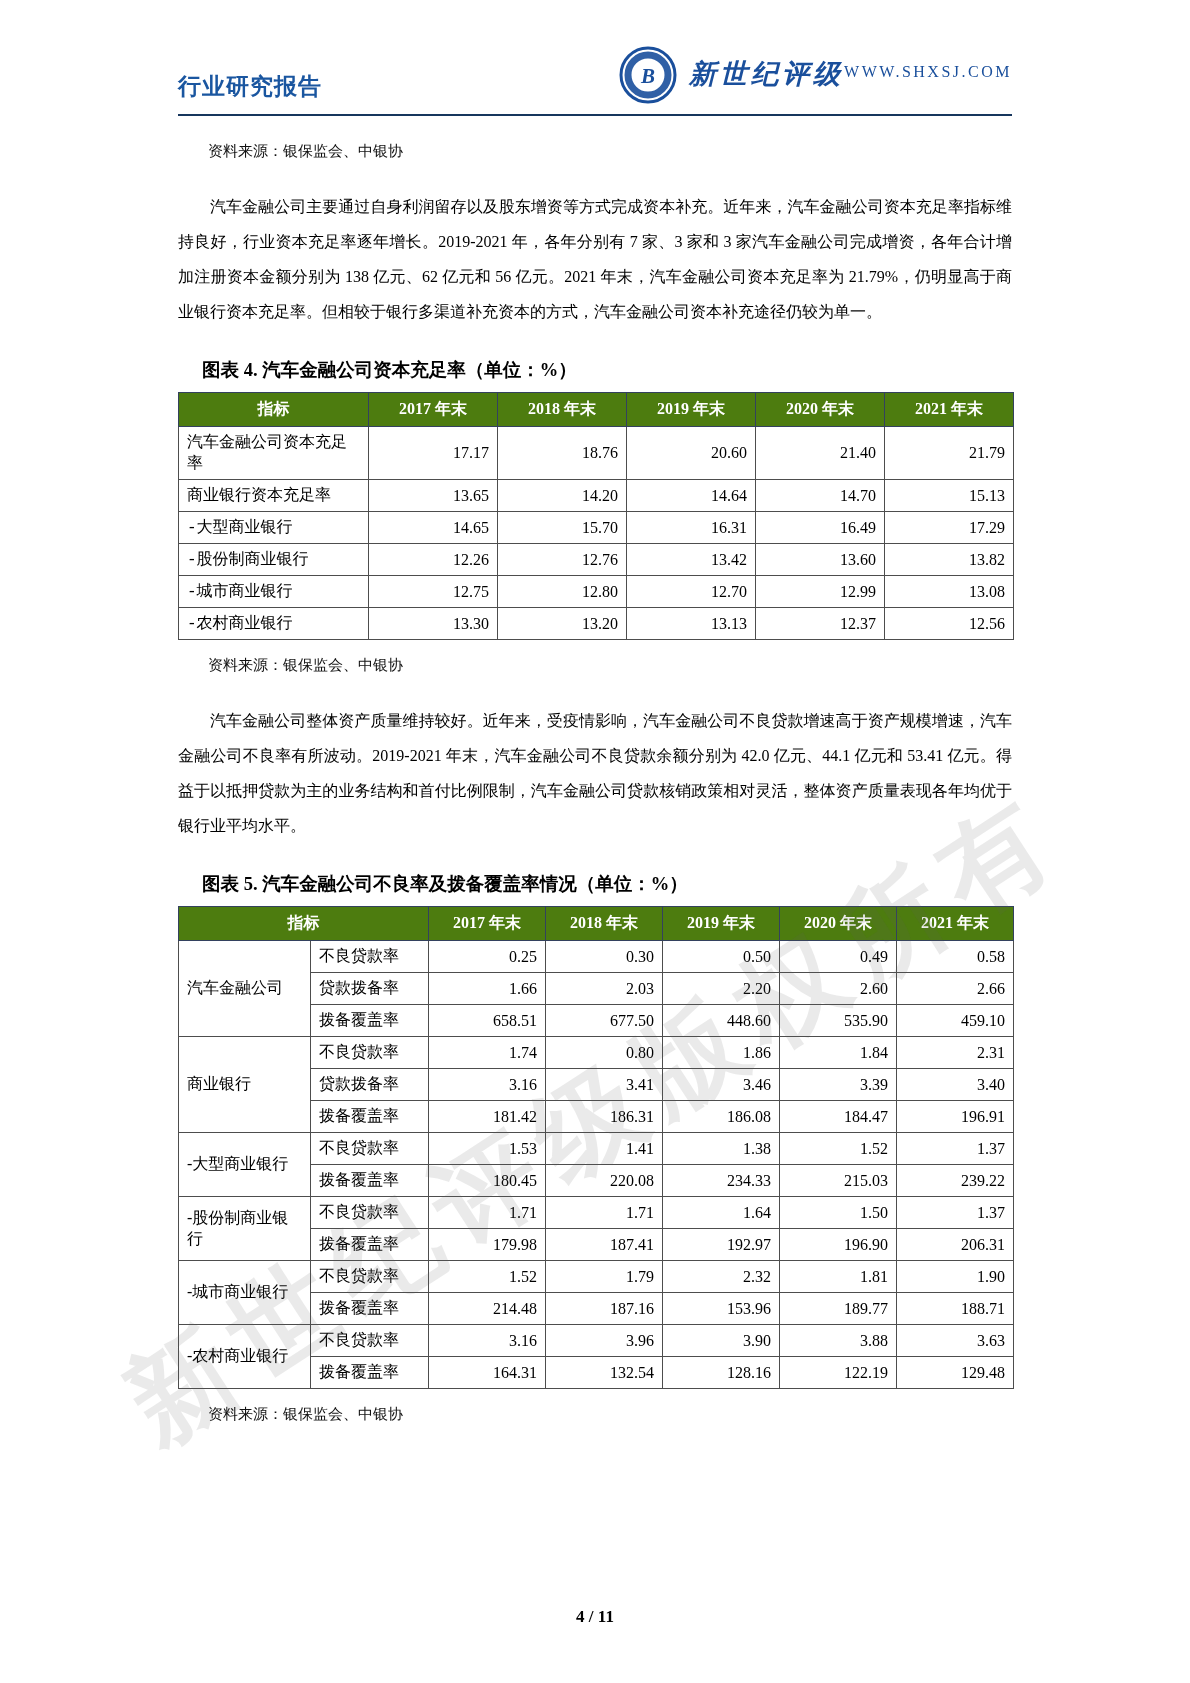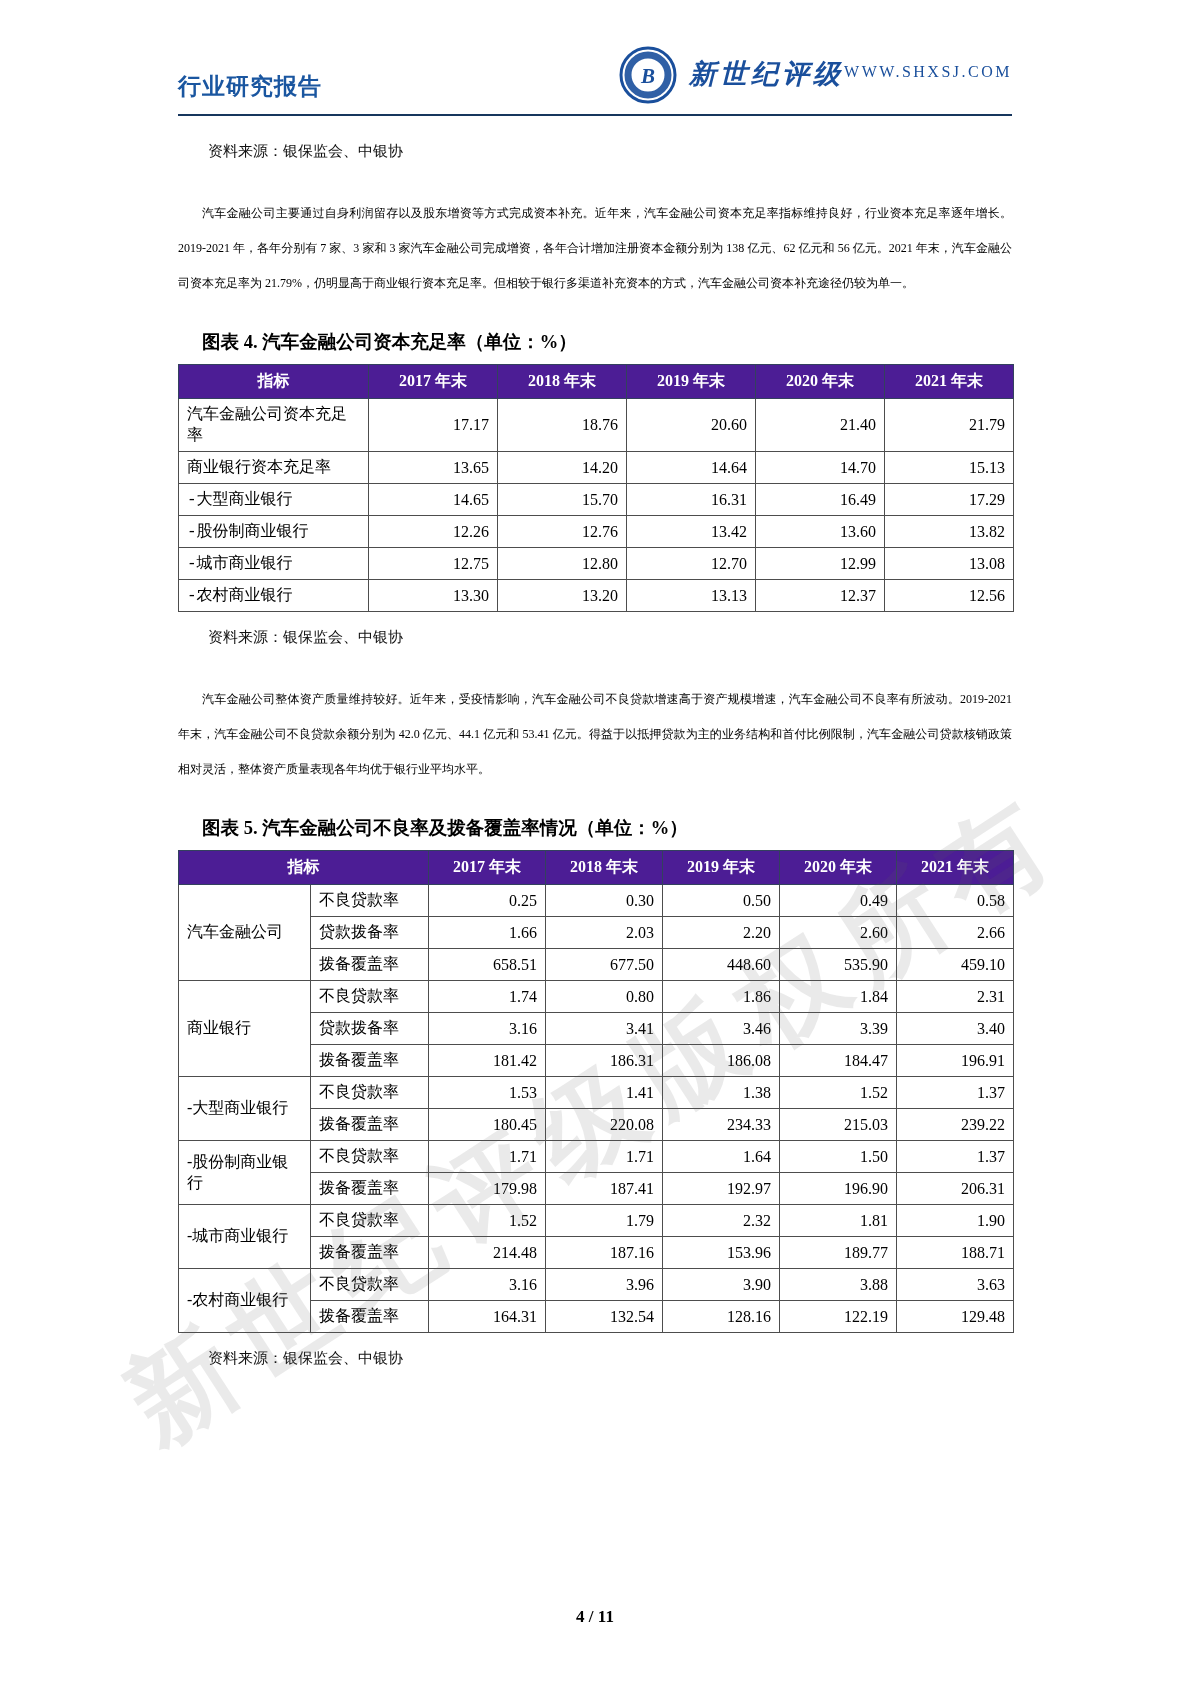--- a/index.html
+++ b/index.html
@@ -29,31 +29,31 @@
   }
   .brand-url {
     font-family:Liberation Serif, serif;
     font-size:16px; color:#1a4f9c; letter-spacing:2.5px; margin-top:3px;
   }
   .header-rule { border-bottom:2px solid #17365d; margin-top:8px; }
   
   .source-note { font-size:15px; color:#111; margin:26px 0 0 30px; }
   .source-note.mid { margin-top:16px; }
   .para {
-    font-size:12px; line-height:35px; text-align:justify;
-    text-indent:2em; margin-top:35px; color:#000;
+    font-size:16px; line-height:35px; text-align:justify;
+    text-indent:2em; margin-top:28px; color:#000;
   }
   .figure-title { font-weight:bold; font-size:18.5px; margin:28px 0 10px 24px; color:#000; }
   
   table.data-table {
     width:100%; border-collapse:collapse; table-layout:fixed;
     font-size:16px; margin-top:4px;
   }
   table.data-table th {
-    background:#4c1d95; color:#ffffff; font-weight:bold;
+    background:#4d7c0f; color:#ffffff; font-weight:bold;
     text-align:center; padding:6px 4px; border:1px solid #33415e;
     font-size:16px;
   }
   table.data-table td { border:1px solid #4d4d4d; padding:5px 8px; height:31px; }
   td.label-cell  { text-align:left; padding-left:12px;font-family:Liberation Mono, monospace; }
   td.group-cell  { text-align:left; padding-left:10px; vertical-align:middle; }
   td.metric-cell { text-align:left; padding-left:12px; }
   td.num-cell    { text-align:right; padding-right:24px;
                    font-family:"Liberation Serif","DejaVu Serif",serif; }
   

